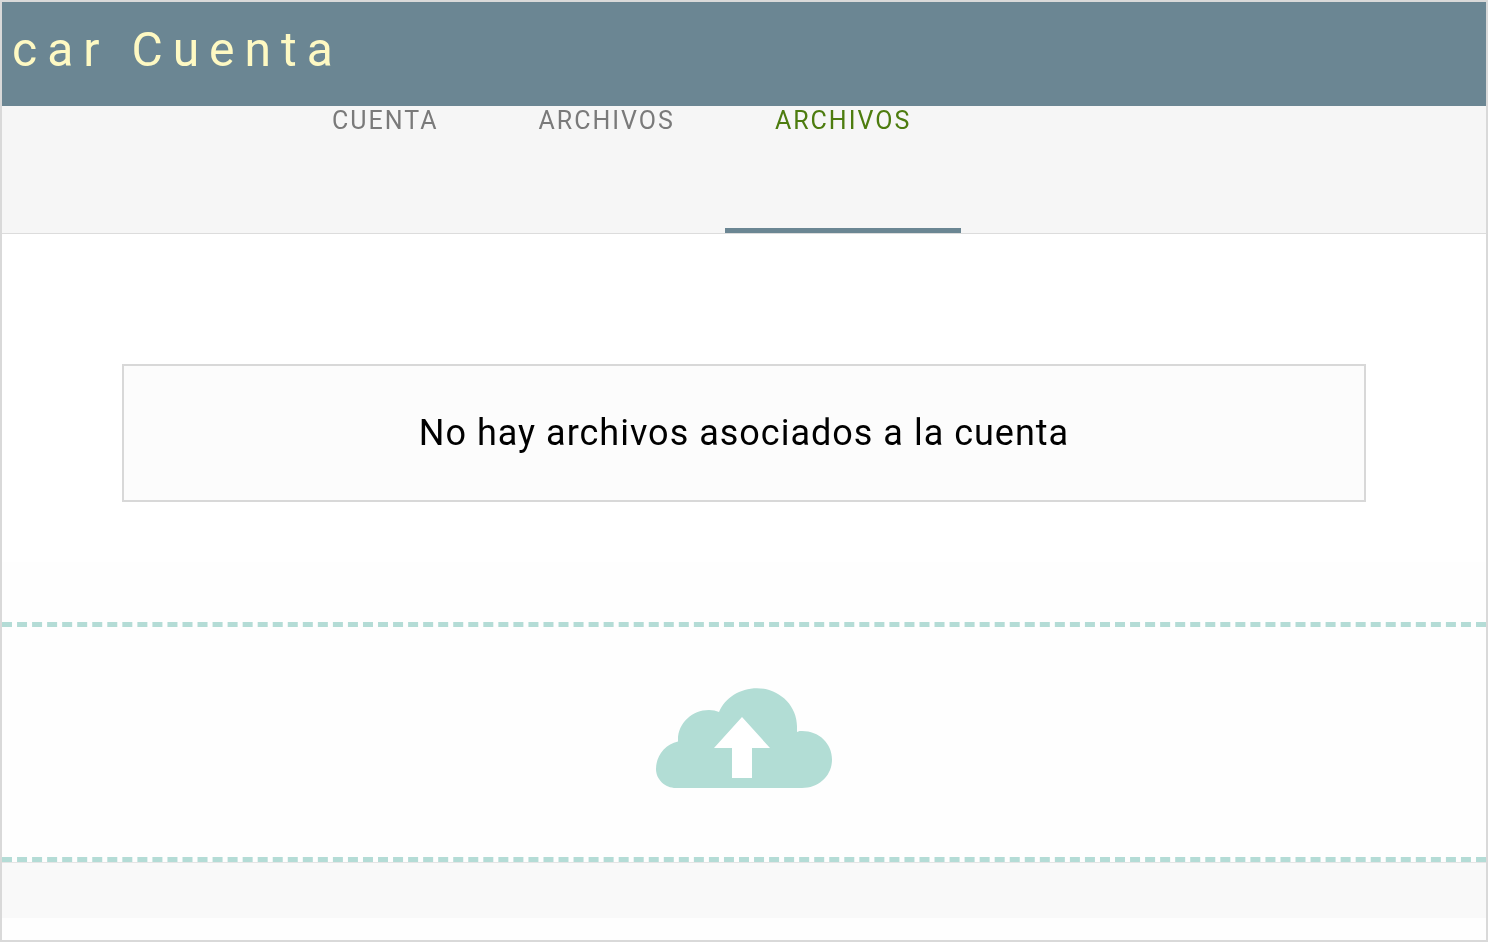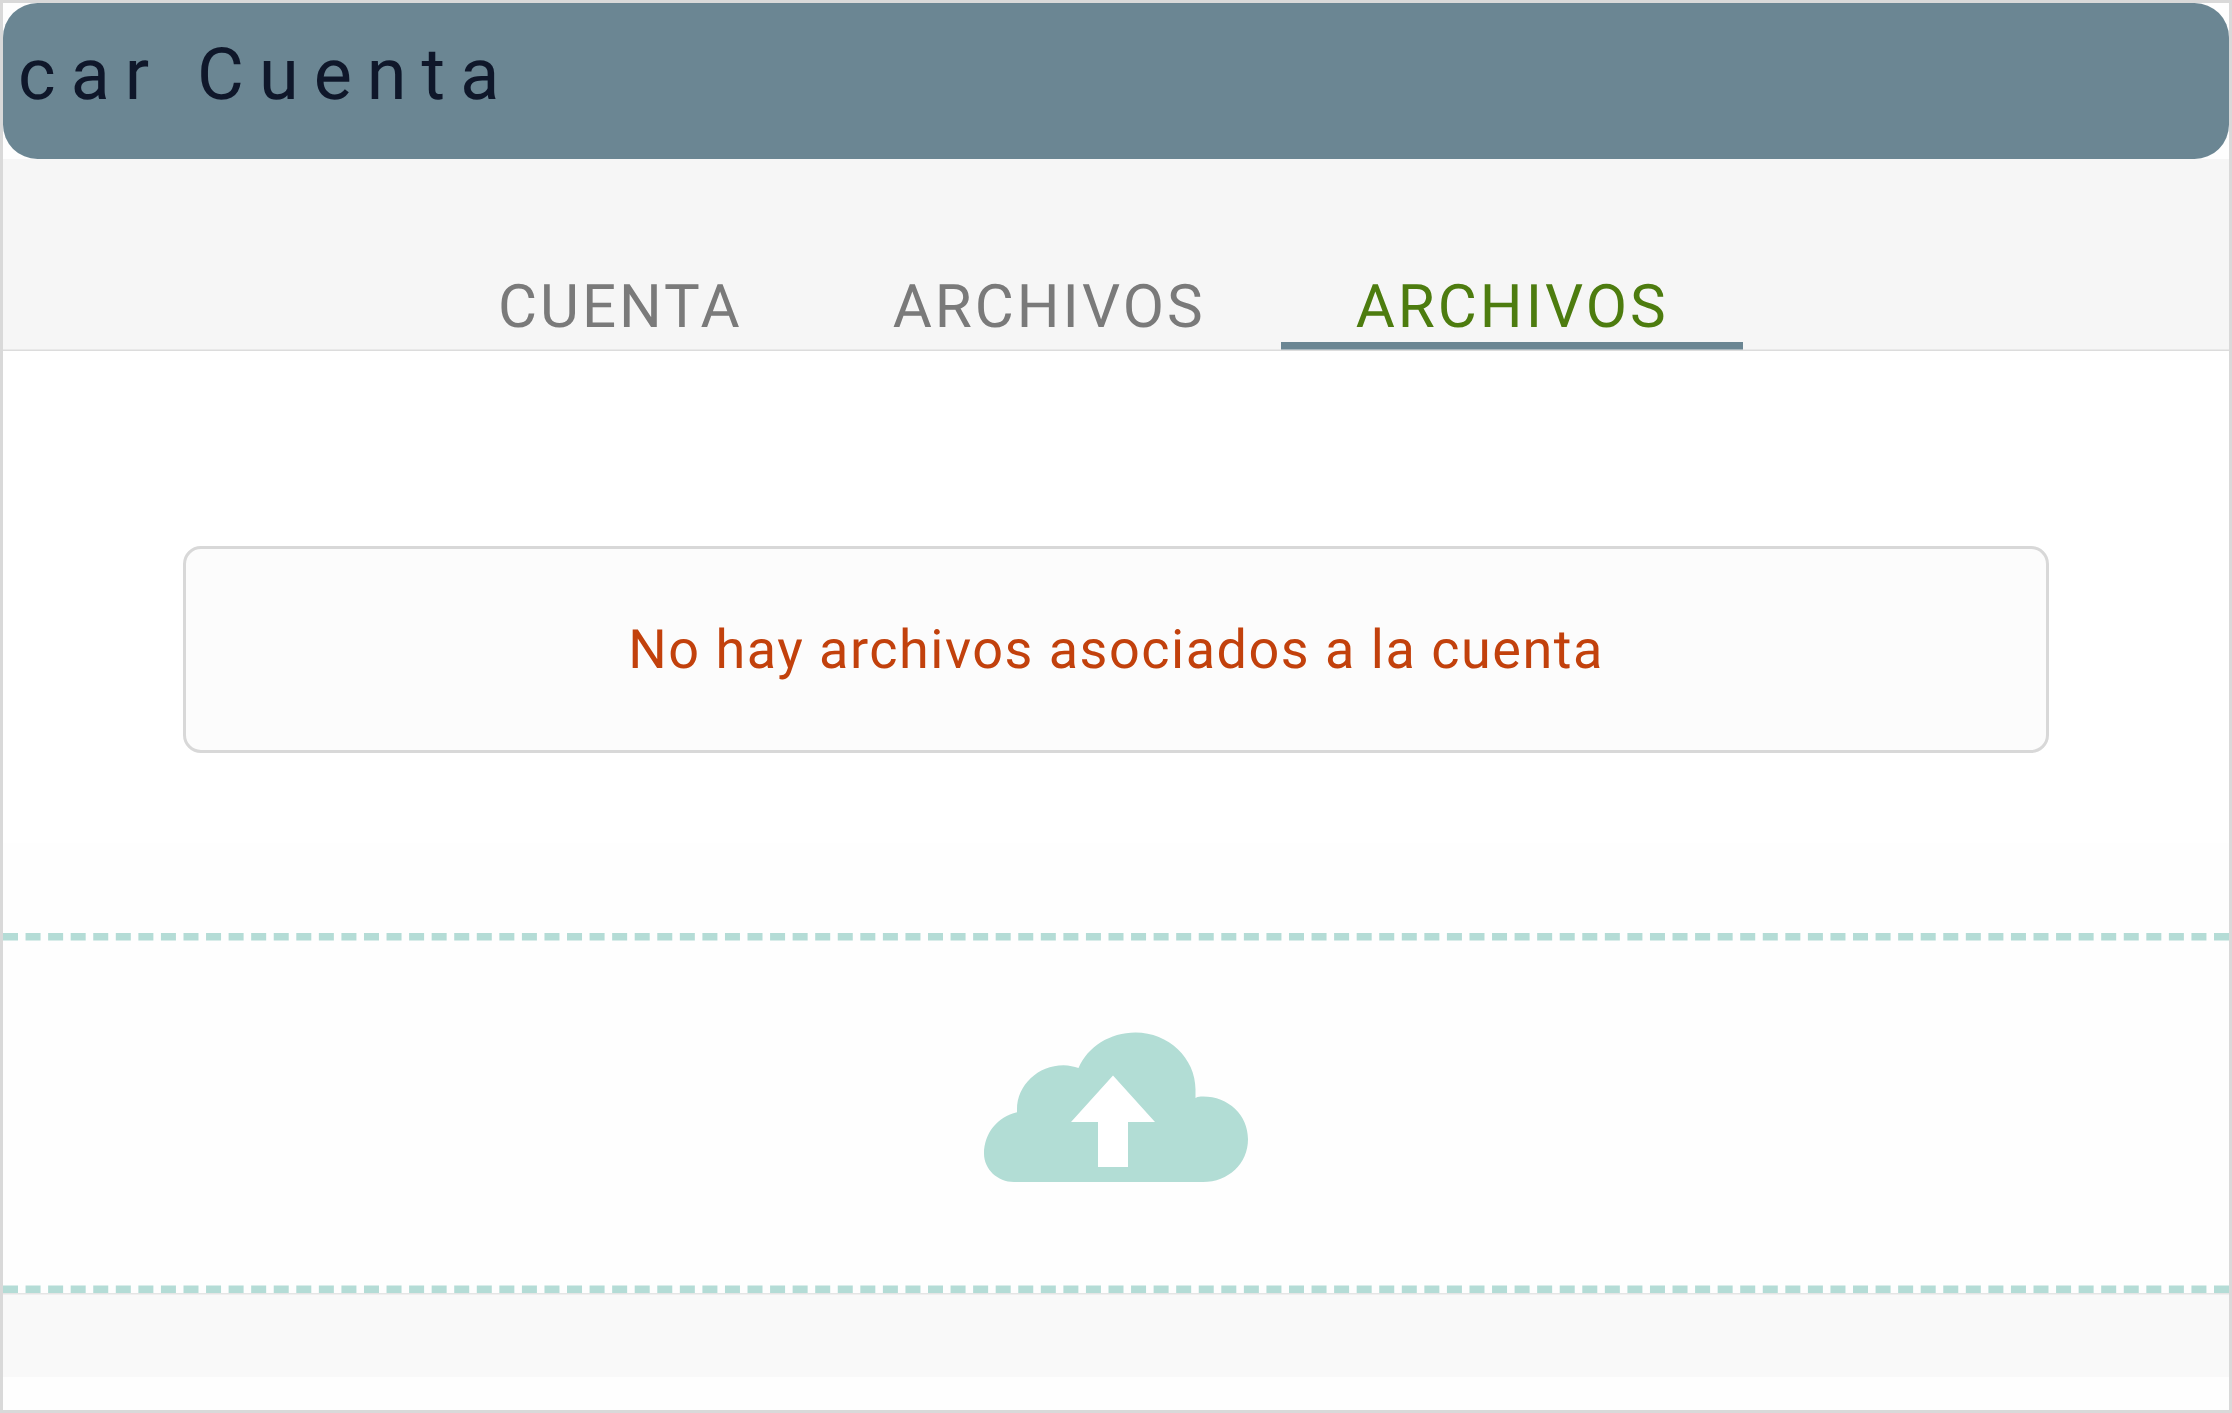--- a/index.html
+++ b/index.html
@@ -10,68 +10,67 @@
     body {
       font-family: -apple-system, BlinkMacSystemFont, "Segoe UI", Roboto, "Helvetica Neue", Arial, sans-serif;
       background: #fefefe;
       width: 1488px;
       height: 942px;
       overflow: hidden;
       border: 2px solid #d9d9d9;
     }
     .header {
       background: #6b8693;
-      color: #0f172a;
+      color: #fef9c3;
       padding: 18px 10px 28px 10px;
       font-size: 48px;
       font-weight: 400;
       letter-spacing: 10px;
       height: 104px;
       display: flex;
       align-items: center;
-      border-radius: 23px;
     }
     .tabs-bar {
       background: #f6f6f6;
       border-bottom: 1px solid #dcdcdc;
       display: flex;
       align-items: stretch;
       height: 128px;
       padding-left: 280px;
       gap: 0;
     }
     .tab {
       display: flex;
-      align-items: flex-end;
+      align-items: flex-start;
       justify-content: center;
       padding: 0 50px;
-      font-size: 40px;
+      font-size: 25px;
       font-weight: 400;
       letter-spacing: 2px;
       color: #7a7a7a;
       cursor: pointer;
       border-bottom: 5px solid transparent;
       position: relative;
     }
     .tab.active {
       color: #4d7c0f;
       border-bottom: 5px solid #6b8693;
     }
     .content {
       background: #ffffff;
       padding: 130px 120px 60px 120px;
     }
     .empty-box {
       border: 2px solid #d8d8d8;
-      border-radius: 12px;
+      border-radius: 0;
       background: #fcfcfc;
       text-align: center;
       padding: 46px 20px;
       font-size: 36px;
-      color: #c2410c;
+      color: #000000;
       letter-spacing: 1px;
     }
     .dropzone {
       border-top: 5px dashed #b4dcd6;
       border-bottom: 5px dashed #b4dcd6;
       margin-top: 60px;
       height: 240px;
       display: flex;
       align-items: center;
       justify-content: center;

